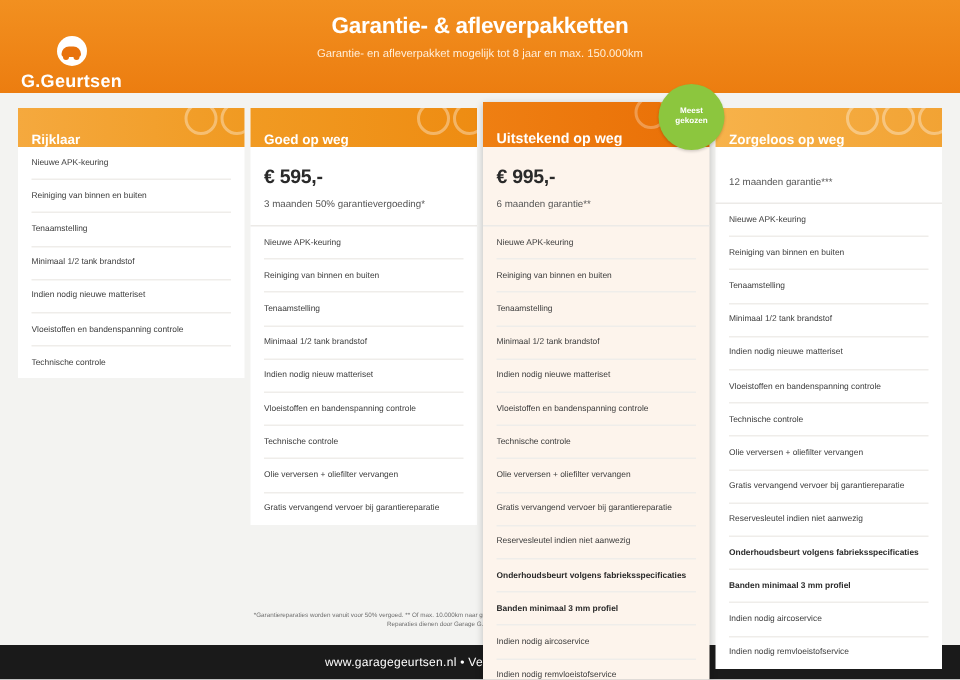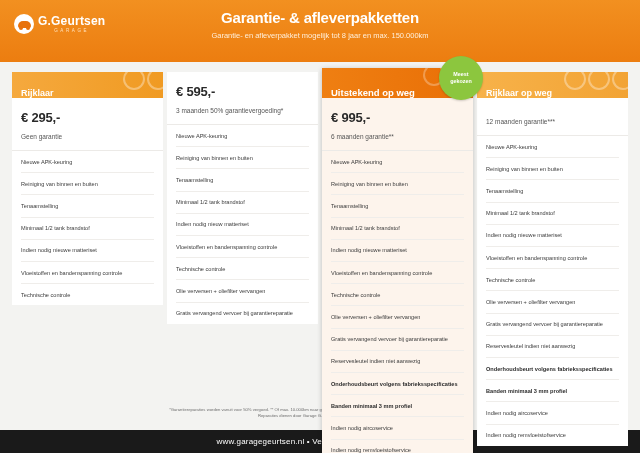--- a/index.html
+++ b/index.html
@@ -17,22 +17,22 @@
 
   
   .header {
     position: relative;
     height: 62px;
     background: #f08a1c;
     background: linear-gradient(180deg,#f29020 0%, #ec7d10 100%);
   }
   .logo {
     position: absolute;
-    left: 14px; top: 14px;
-    display: flex; align-items: center; gap: 4px;
+    left: 14px; top: 24px;
+    display: flex; align-items: center; gap: 4px; flex-direction: column;
   }
   .logo-badge {
     width: 20px; height: 20px; border-radius: 50%;
     background: #ffffff;
     display: flex; align-items: center; justify-content: center;
     position: relative;
   }
   .logo-badge .car {
     width: 13px; height: 7px;
     background: #e8720c;
@@ -204,36 +204,39 @@
     <div class="cards">
 
       <div class="card c0">
         <div class="card-head">
           <span class="card-title">Rijklaar</span>
           <span class="head-rings">
               <span></span>
               <span></span>
             </span>
         </div>
-        <div class="card-price-wrap">
-          <div class="card-price">€ 295,-</div>
-          <div class="card-note">Geen garantie</div>
-        </div>
         <div class="feat-list">
           <div class="feat">Nieuwe APK-keuring</div>
           <div class="feat">Reiniging van binnen en buiten</div>
           <div class="feat">Tenaamstelling</div>
           <div class="feat">Minimaal 1/2 tank brandstof</div>
           <div class="feat">Indien nodig nieuwe matteriset</div>
           <div class="feat">Vloeistoffen en bandenspanning controle</div>
           <div class="feat">Technische controle</div>
         </div>
       </div>
 
       <div class="card c1">
+        <div class="card-head">
+          <span class="card-title">Goed op weg</span>
+          <span class="head-rings">
+              <span></span>
+              <span></span>
+            </span>
+        </div>
         <div class="card-price-wrap">
           <div class="card-price">€ 595,-</div>
           <div class="card-note">3 maanden 50% garantievergoeding*</div>
         </div>
         <div class="feat-list">
           <div class="feat">Nieuwe APK-keuring</div>
           <div class="feat">Reiniging van binnen en buiten</div>
           <div class="feat">Tenaamstelling</div>
           <div class="feat">Minimaal 1/2 tank brandstof</div>
           <div class="feat">Indien nodig nieuw matteriset</div>
@@ -272,21 +275,21 @@
           <div class="feat">Reservesleutel indien niet aanwezig</div>
           <div class="feat bold">Onderhoudsbeurt volgens fabrieksspecificaties</div>
           <div class="feat bold">Banden minimaal 3 mm profiel</div>
           <div class="feat">Indien nodig aircoservice</div>
           <div class="feat">Indien nodig remvloeistofservice</div>
         </div>
       </div>
 
       <div class="card c3">
         <div class="card-head">
-          <span class="card-title">Rijklaar op weg</span>
+          <span class="card-title">Zorgeloos op weg</span>
           <span class="head-rings">
               <span></span>
               <span></span>
               <span></span>
             </span>
         </div>
         <div class="card-price-wrap">
           <div class="card-note">12 maanden garantie***</div>
         </div>
         <div class="feat-list">

